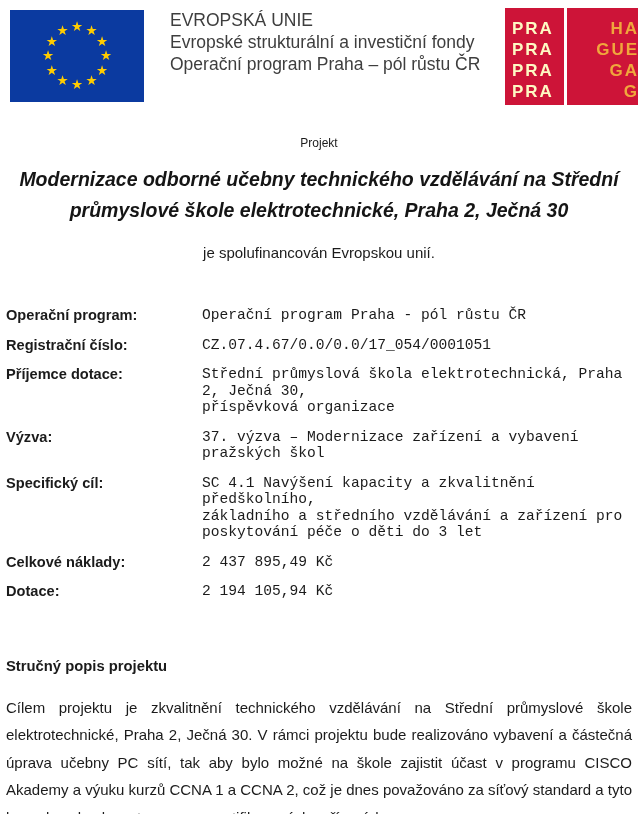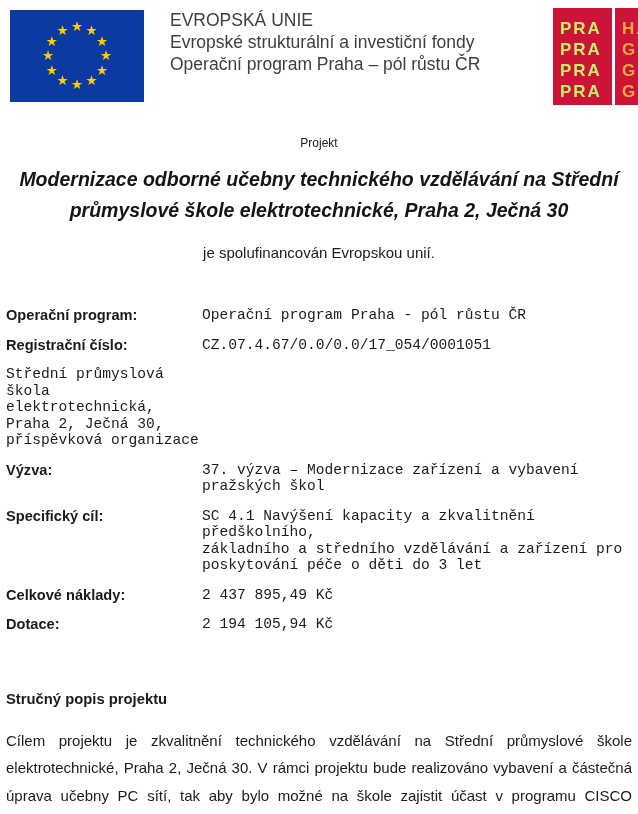--- a/index.html
+++ b/index.html
@@ -28,21 +28,21 @@
     font-size: 17.5px; line-height: 22px; color: #3e3e3e;
     white-space: nowrap;
   }
   .praha { position: absolute; left: 505px; top: 8px; display: flex; gap: 3px; }
   .pcol {
     width: 59px; height: 97px; box-sizing: border-box;
     padding: 10px 0 0 7px;
     font-weight: bold; font-size: 17px; line-height: 21px;
     letter-spacing: 2px;
   }
-  .pcol.right { width: 60px; }
+  .pcol.right { width: 72px; text-align: right; }
 
   
   .kicker { text-align: center; margin: 18px 4px 0; font-size: 12px; }
   h1.title {
     text-align: center; font-size: 19.5px; line-height: 31px;
     margin: 14px 10px 0; font-weight: bold; color: #151515; font-style: italic;
   }
   .subtitle { text-align: center; font-size: 15px; margin-top: 18px; }
 
   
@@ -86,21 +86,21 @@
         <span class="star" style="left: 52.5px; top: 20.8853px; color: rgb(255, 204, 0);">★</span>
       </div>
 
     <div class="eu-text">
       <div>EVROPSKÁ UNIE</div>
       <div>Evropské strukturální a investiční fondy</div>
       <div>Operační program Praha – pól růstu ČR</div>
     </div>
 
     <div class="praha">
-      <div class="pcol" style="background: rgb(205, 20, 56); color: #bef264; margin-left: 48px;">
+      <div class="pcol" style="background: rgb(205, 20, 56); color: #fef9c3;">
         <div>PRA</div>
         <div>PRA</div>
         <div>PRA</div>
         <div>PRA</div>
       </div>
       <div class="pcol right" style="background: rgb(205, 20, 56); color: rgb(240, 167, 60);">
         <div>HA</div>
         <div>GUE</div>
         <div>GA</div>
         <div>G</div>
@@ -116,20 +116,21 @@
     <div class="details">
       <div class="drow">
         <div class="dlabel">Operační program:</div>
         <div class="dvalue">Operační program Praha - pól růstu ČR</div>
       </div>
       <div class="drow">
         <div class="dlabel">Registrační číslo:</div>
         <div class="dvalue">CZ.07.4.67/0.0/0.0/17_054/0001051</div>
       </div>
       <div class="drow">
+        <div class="dlabel">Příjemce dotace:</div>
         <div class="dvalue">Střední průmyslová škola elektrotechnická, Praha 2, Ječná 30,
 příspěvková organizace</div>
       </div>
       <div class="drow">
         <div class="dlabel">Výzva:</div>
         <div class="dvalue">37. výzva – Modernizace zařízení a vybavení pražských škol</div>
       </div>
       <div class="drow">
         <div class="dlabel">Specifický cíl:</div>
         <div class="dvalue">SC 4.1 Navýšení kapacity a zkvalitnění předškolního,

